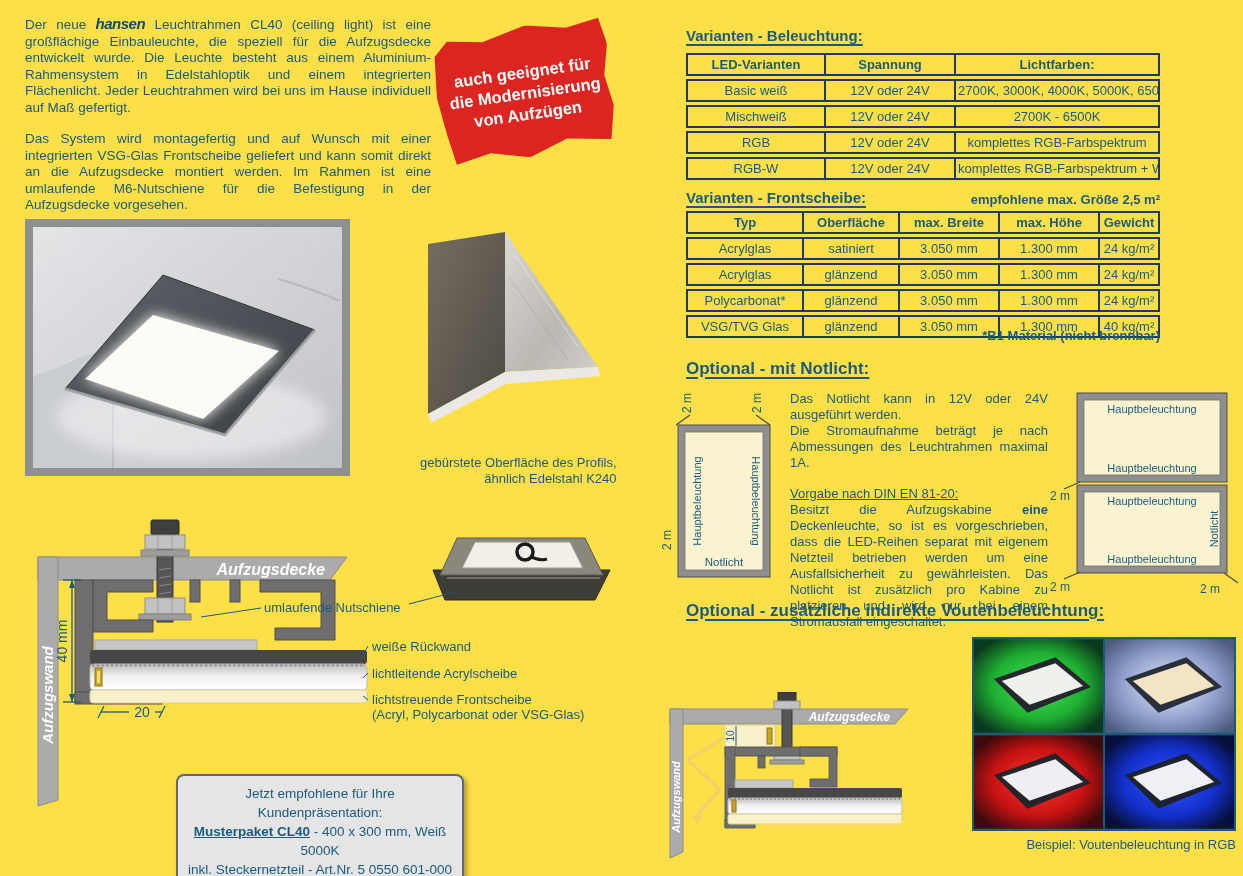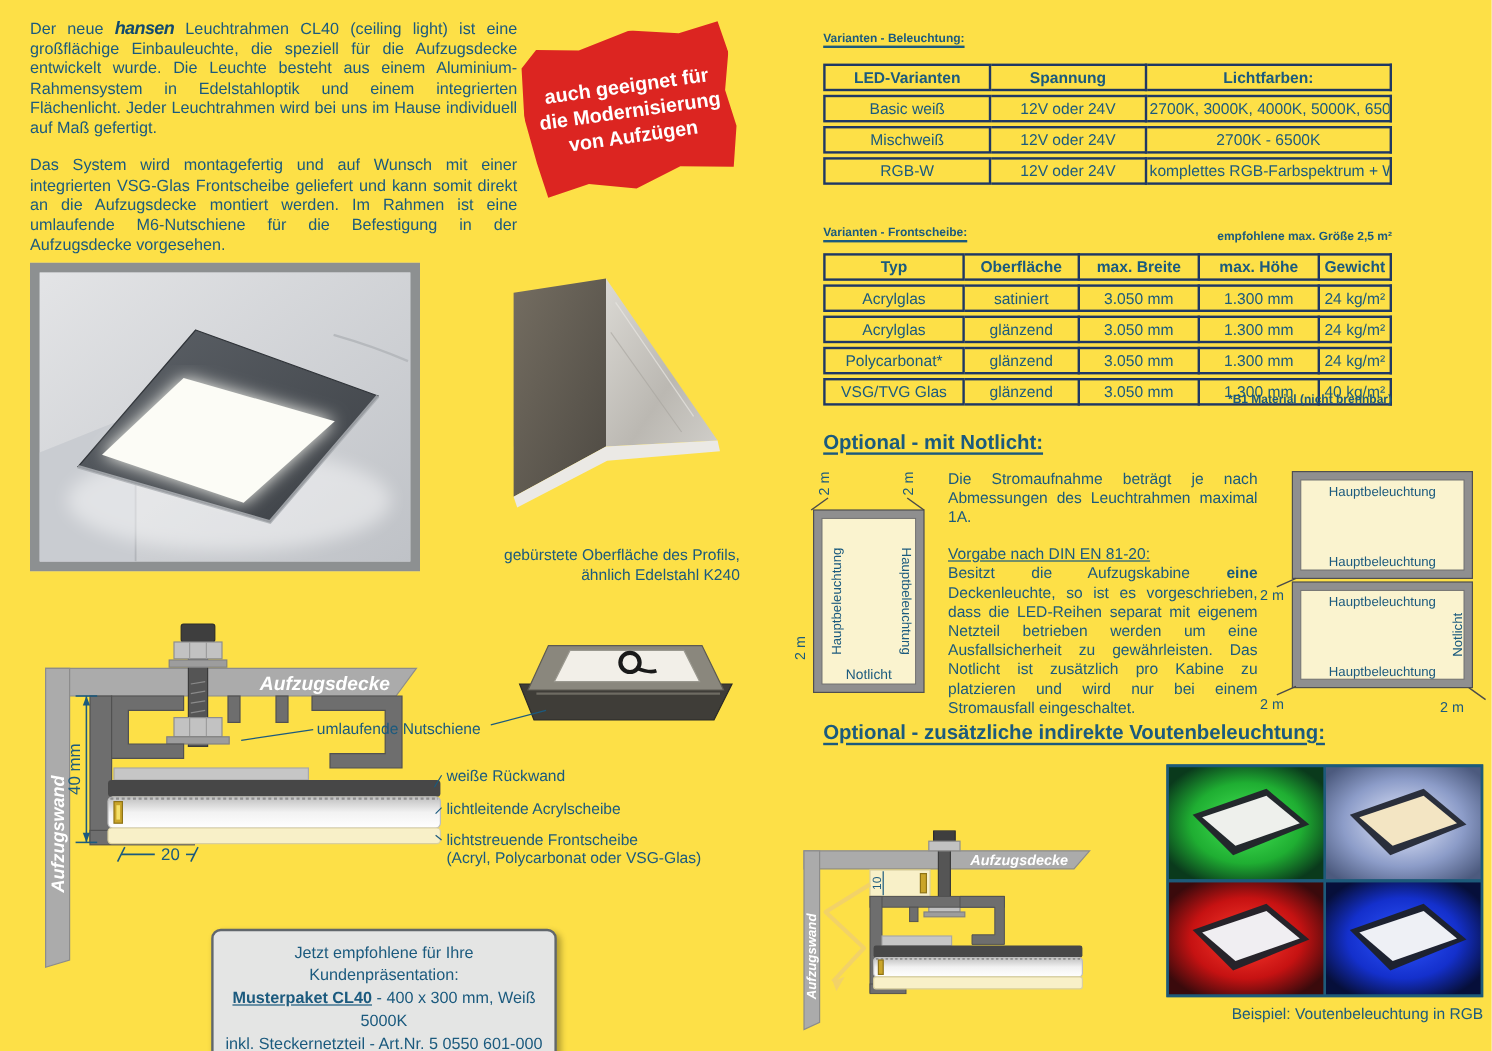--- a/index.html
+++ b/index.html
@@ -11,33 +11,33 @@
   }
   *{margin:0;padding:0;box-sizing:border-box}
   body{background:#fff;font-family:"Liberation Sans",sans-serif;}
   .page{position:relative;width:1243px;height:876px;background:#fde047;overflow:hidden;color:var(--tc);}
   .abs{position:absolute;}
   
   .intro{left:25px;top:16px;width:406px;font-size:13.5px;line-height:16.5px;text-align:justify;color:var(--tc);}
   .intro p+p{margin-top:15px;}
   .brand{font-weight:bold;font-style:italic;letter-spacing:-.5px;color:#124a6e;font-size:15px;}
   .heading{font-weight:bold;color:var(--tc);text-decoration:underline;text-decoration-thickness:2px;text-underline-offset:3px;white-space:nowrap;}
-  .h15{font-size:10px;} .h17{font-size:17px;}
+  .h15{font-size:15px;} .h17{font-size:17px;}
   
   .badge{left:437px;top:26px;width:176px;height:134px;background:var(--red);transform:rotate(-8deg);
     clip-path:polygon(2% 14%,10% 4%,30% 8%,55% 0%,78% 6%,97% 2%,100% 22%,96% 45%,99% 68%,95% 93%,70% 88%,48% 98%,26% 91%,6% 96%,3% 74%,0% 45%);
     display:flex;align-items:center;justify-content:center;text-align:center;}
   .badge .btxt{color:#fff;font-weight:bold;font-size:16.5px;line-height:21px;}
   
   .vtable{border-collapse:separate;border-spacing:0 3px;table-layout:fixed;width:474px;}
   .vtable td{border-top:2px solid var(--nb);border-bottom:2px solid var(--nb);border-right:2px solid var(--nb);
     text-align:center;font-size:13px;color:var(--tc);height:19px;padding:2px 2px;white-space:nowrap;overflow:hidden;}
   .vtable td:first-child{border-left:2px solid var(--nb);}
   .vtable tr.hd td{font-weight:bold;}
-  .tnote{font-weight:bold;font-size:10px;text-align:right;color:var(--tc);}
+  .tnote{font-weight:bold;font-size:13px;text-align:right;color:var(--tc);}
   
   .body-text{font-size:13px;line-height:16px;text-align:justify;color:var(--tc);}
   .ul{text-decoration:underline;}
   .order-box{left:176px;top:774px;width:288px;background:#e4e5e4;border:2px solid #61676c;border-radius:8px;
     box-shadow:3px 3px 5px rgba(0,0,0,.3);padding:8px 6px;text-align:center;font-size:13.5px;line-height:19px;color:var(--tc);}
   .photo-frame{left:25px;top:219px;width:325px;height:257px;border:8px solid #8d9091;background:#d5d7da;}
   .caption{font-size:13px;line-height:16px;color:var(--tc);text-align:right;}
   .rgb-grid{left:972px;top:637px;width:264px;height:194px;background:#1d5a7a;border:2px solid #1d5a7a;
     display:grid;grid-template-columns:1fr 1fr;grid-template-rows:1fr 1fr;gap:2px;}
   .rgb-grid svg{display:block;width:100%;height:100%;}
@@ -225,20 +225,25 @@
       <td>Basic weiß</td>
       <td>12V oder 24V</td>
       <td>2700K, 3000K, 4000K, 5000K, 6500K</td>
     </tr>
     <tr>
       <td>Mischweiß</td>
       <td>12V oder 24V</td>
       <td>2700K - 6500K</td>
     </tr>
     <tr>
+      <td>RGB</td>
+      <td>12V oder 24V</td>
+      <td>komplettes RGB-Farbspektrum</td>
+    </tr>
+    <tr>
       <td>RGB-W</td>
       <td>12V oder 24V</td>
       <td>komplettes RGB-Farbspektrum + Weiß</td>
     </tr>
   </tbody>
     </table>
 
   <div class="abs heading h15" style="left:686px;top:189px">Varianten - Frontscheibe:</div>
   <div class="abs tnote" style="left:686px;top:192px;width:474px">empfohlene max. Größe 2,5 m²</div>
   <table class="vtable abs" style="left:686px;top:208px">
@@ -298,20 +303,21 @@
     <line x1="96" y1="30" x2="110" y2="40" stroke="#4a4a4a" stroke-width="1.2"></line>
     <text class="dlabel" font-size="12" text-anchor="middle" transform="rotate(-90 27 18)" x="27" y="22">2 m</text>
     <text class="dlabel" font-size="12" text-anchor="middle" transform="rotate(-90 97 18)" x="97" y="22">2 m</text>
     <text class="dlabel" font-size="12" text-anchor="middle" transform="rotate(-90 7 155)" x="7" y="159">2 m</text>
     <text class="dlabel" font-size="11" text-anchor="middle" transform="rotate(-90 37 116)" x="37" y="120">Hauptbeleuchtung</text>
     <text class="dlabel" font-size="11" text-anchor="middle" transform="rotate(90 96 116)" x="96" y="120">Hauptbeleuchtung</text>
     <text class="dlabel" font-size="11.5" text-anchor="middle" x="64" y="181">Notlicht</text>
   </svg>
 
   <div class="abs body-text" style="left:790px;top:391px;width:258px">
+    <div>Das Notlicht kann in 12V oder 24V ausgeführt werden.</div>
     <div>Die Stromaufnahme beträgt je nach Abmessungen des Leuchtrahmen maximal 1A.</div>
     <div style="height:15px"></div>
     <div class="ul">Vorgabe nach DIN EN 81-20:</div>
     <div><span>Besitzt die Aufzugskabine </span><b>eine</b><span> Deckenleuchte, so ist es vorgeschrieben, dass die LED-Reihen separat mit eigenem Netzteil betrieben werden um eine Ausfallsicherheit zu gewährleisten. Das Notlicht ist zusätzlich pro Kabine zu platzieren und wird nur bei einem Stromausfall eingeschaltet.</span></div>
   </div>
 
   <svg class="abs" style="left:1042px;top:383px" width="200" height="215" viewBox="0 0 200 215">
     <rect x="35" y="10" width="150" height="89" fill="#8f8f8f" stroke="#4f4f4f"></rect>
     <rect x="42" y="17" width="136" height="75" fill="#faf3cf" stroke="#6f6f6f" stroke-width="0.8"></rect>
     <rect x="35" y="102" width="150" height="88" fill="#8f8f8f" stroke="#4f4f4f"></rect>

